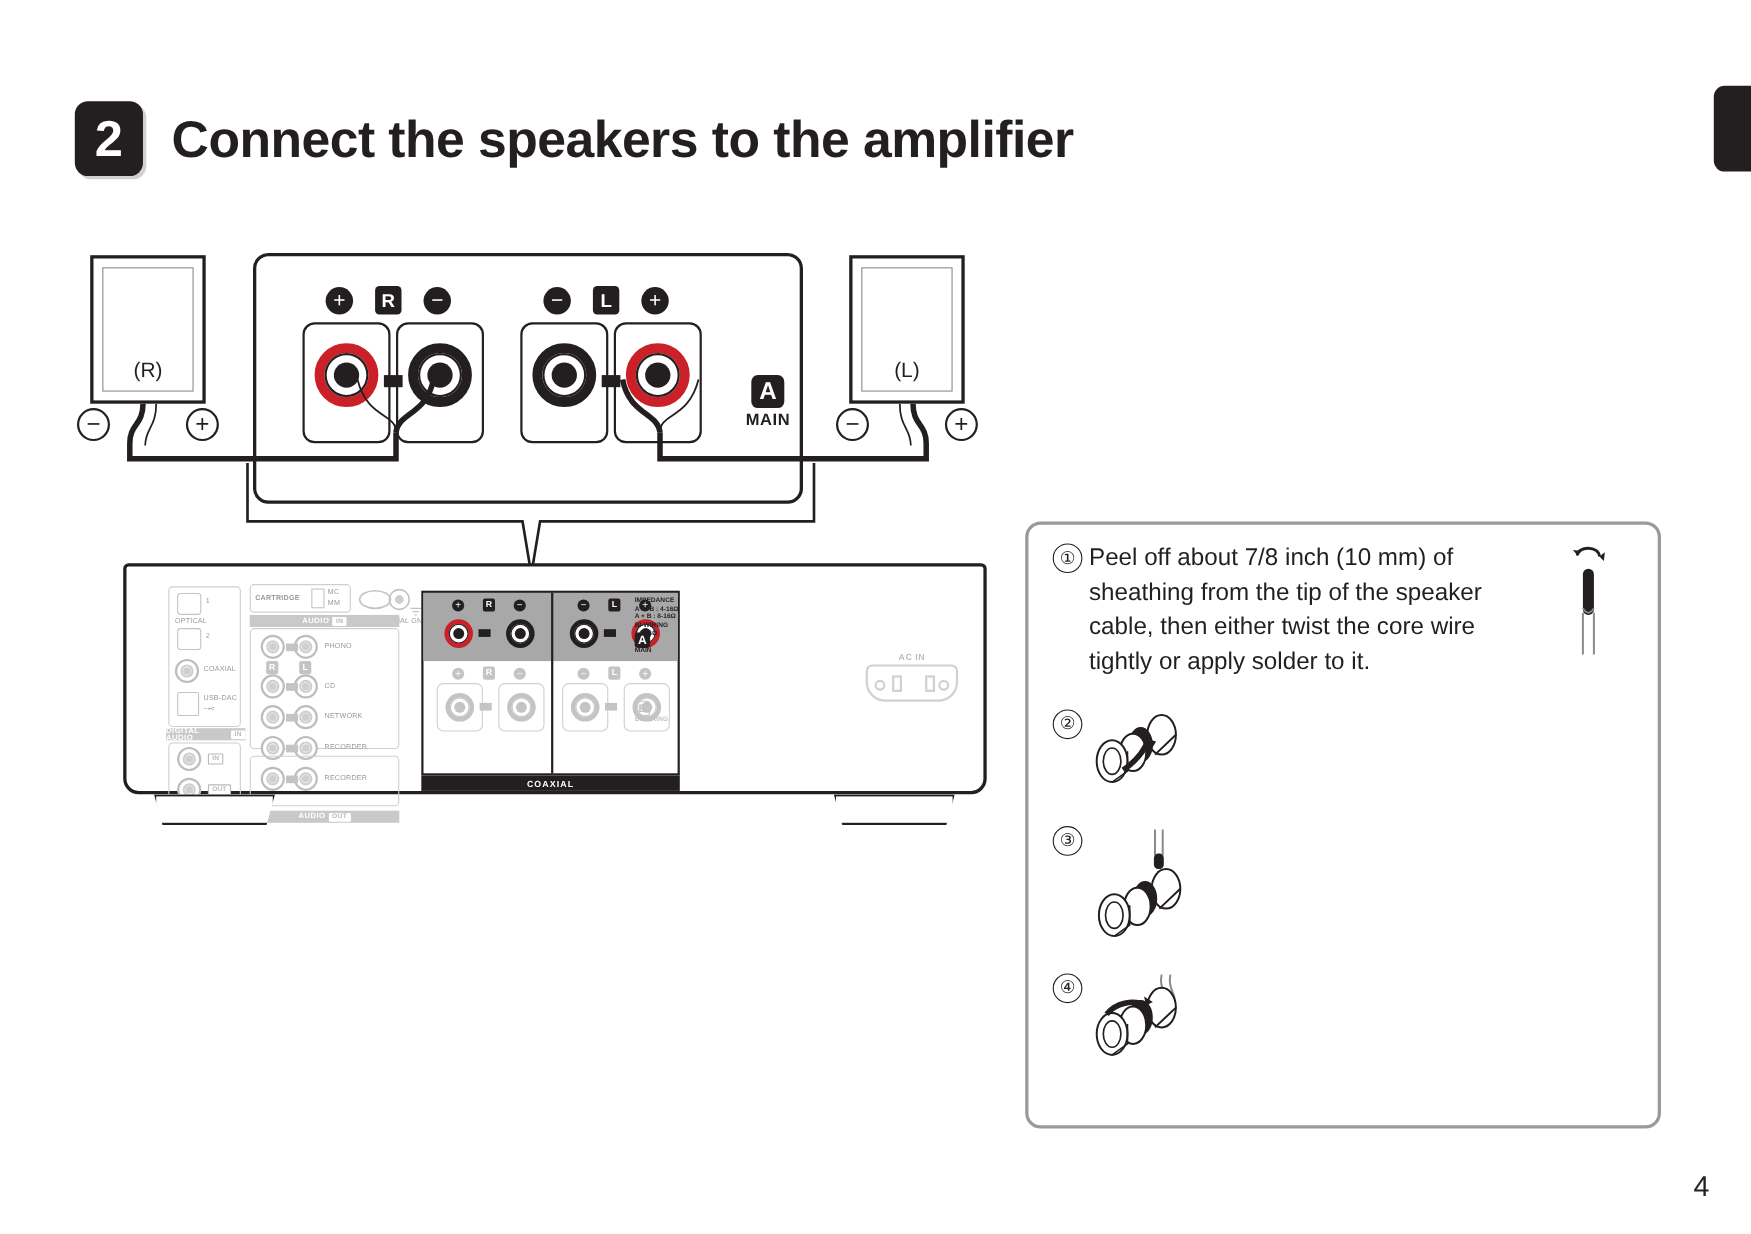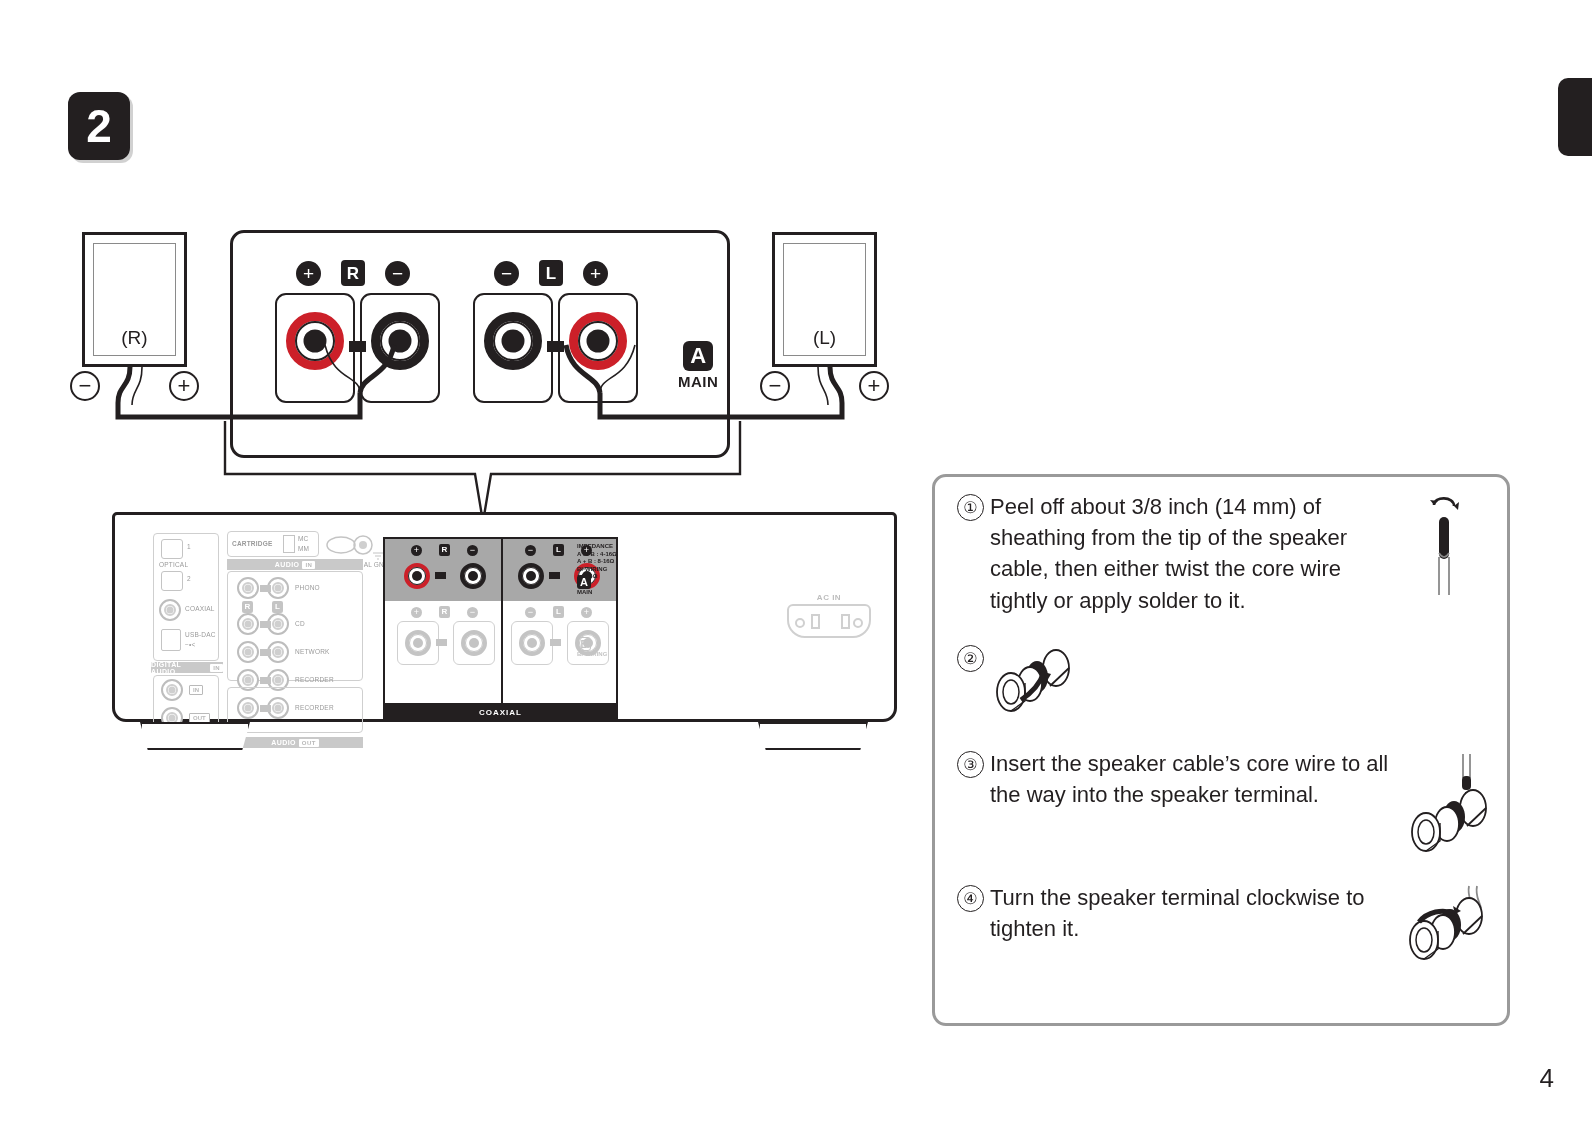--- a/index.html
+++ b/index.html
@@ -153,20 +153,21 @@
   .step-text{flex:1;font-size:22px;line-height:1.42;padding-left:6px;padding-right:6px;}
   .step-ill{flex:0 0 auto;width:96px;display:flex;align-items:flex-start;justify-content:center;}
 </style>
 </head>
 <body>
 
 <div class="page">
 
   <div class="hdr">
     <div class="step-badge">2</div>
+    <div class="hdr-title">Connect the speakers to the amplifier</div>
   </div>
   <div class="edge-tab"></div>
   <div class="page-num">4</div>
 
   <svg class="callout" viewBox="0 0 820 300">
     <path d="M125 196 L125 249 L375 249 L383 297 L391 249 L640 249 L640 196" fill="none" stroke="#231f20" stroke-width="2.4" stroke-linejoin="miter"></path>
   </svg>
 
   <div class="topdiag">
 
@@ -442,21 +443,21 @@
   </div>
 
   <div class="foot f1"></div>
   <div class="foot f2"></div>
 
   <div class="panel">
     <div class="steps">
 
       <div class="step">
         <div class="circnum">①</div>
-        <div class="step-text">Peel off about 3/8 inch (14 mm) of sheathing from the tip of the speaker cable, then either twist the core wire tightly or apply solder to it.</div>
+        <div class="step-text">Peel off about 7/8 inch (10 mm) of sheathing from the tip of the speaker cable, then either twist the core wire tightly or apply solder to it.</div>
         <div class="step-ill">
           <svg width="70" height="112" viewBox="0 0 70 112">
             <path d="M24 14 C24 5, 44 5, 44 15" fill="none" stroke="#231f20" stroke-width="2.6"></path>
             <path d="M24 14 l-4 -5 l8 1 z" fill="#231f20"></path>
             <path d="M44 15 l5 -4 l-1 8 z" fill="#231f20"></path>
             <rect x="29" y="26" width="10" height="42" rx="5" fill="#231f20"></rect>
             <path d="M29 62 q5 8 10 0" fill="none" stroke="#8a8a8a" stroke-width="1.6"></path>
             <line x1="29" y1="66" x2="29" y2="104" stroke="#8a8a8a" stroke-width="1.8"></line>
             <line x1="39" y1="66" x2="39" y2="104" stroke="#8a8a8a" stroke-width="1.8"></line>
           </svg>
@@ -475,42 +476,40 @@
             <ellipse cx="27" cy="50" rx="8" ry="12" fill="#fff" stroke="#231f20" stroke-width="1.5"></ellipse>
             <path d="M41 41 L41 59 L27 69" fill="none" stroke="#231f20" stroke-width="1.4"></path>
             <path d="M37 58 C46 52, 56 42, 60 30" fill="none" stroke="#231f20" stroke-width="5"></path>
             <path d="M60 30 l7 2 l-4 7 z" fill="#231f20"></path>
           </svg>
         </div>
       </div>
 
       <div class="step" style="margin-top:26px;">
         <div class="circnum">③</div>
-        <div class="step-text">Insert the speaker cable’s core wire to all the way into the speaker terminal.</div>
         <div class="step-ill">
           <svg width="96" height="108" viewBox="0 0 96 108">
             <line x1="66" y1="6" x2="66" y2="30" stroke="#8a8a8a" stroke-width="1.8"></line>
             <line x1="73" y1="6" x2="73" y2="30" stroke="#8a8a8a" stroke-width="1.8"></line>
             <rect x="65" y="28" width="9" height="14" rx="4" fill="#231f20"></rect>
             <path d="M70 44 L70 58" stroke="#231f20" stroke-width="4"></path>
             <path d="M70 62 l-5 -8 l10 0 z" fill="#231f20"></path>
             <ellipse cx="76" cy="60" rx="13" ry="18" fill="#fff" stroke="#231f20" stroke-width="1.8"></ellipse>
             <path d="M63 60 L44 78 M89 60 L70 78" stroke="#231f20" stroke-width="1.8" fill="none"></path>
             <ellipse cx="57" cy="69" rx="11" ry="16" fill="#231f20"></ellipse>
             <ellipse cx="50" cy="76" rx="12" ry="17" fill="#fff" stroke="#231f20" stroke-width="1.8"></ellipse>
             <ellipse cx="29" cy="84" rx="14" ry="19" fill="#fff" stroke="#231f20" stroke-width="1.8"></ellipse>
             <ellipse cx="29" cy="84" rx="8" ry="12" fill="#fff" stroke="#231f20" stroke-width="1.5"></ellipse>
             <path d="M43 75 L43 93 L29 103" fill="none" stroke="#231f20" stroke-width="1.4"></path>
           </svg>
         </div>
       </div>
 
       <div class="step" style="margin-top:26px;">
         <div class="circnum">④</div>
-        <div class="step-text">Turn the speaker terminal clockwise to tighten it.</div>
         <div class="step-ill">
           <svg width="96" height="84" viewBox="0 0 96 84">
             <path d="M72 4 C70 14, 74 18, 76 26" fill="none" stroke="#8a8a8a" stroke-width="1.8"></path>
             <path d="M80 4 C78 14, 82 18, 84 26" fill="none" stroke="#8a8a8a" stroke-width="1.8"></path>
             <ellipse cx="72" cy="34" rx="13" ry="18" fill="#fff" stroke="#231f20" stroke-width="1.8"></ellipse>
             <path d="M59 34 L40 52 M85 34 L66 52" stroke="#231f20" stroke-width="1.8" fill="none"></path>
             <ellipse cx="53" cy="43" rx="11" ry="16" fill="#231f20"></ellipse>
             <ellipse cx="46" cy="50" rx="12" ry="17" fill="#fff" stroke="#231f20" stroke-width="1.8"></ellipse>
             <ellipse cx="27" cy="58" rx="14" ry="19" fill="#fff" stroke="#231f20" stroke-width="1.8"></ellipse>
             <ellipse cx="27" cy="58" rx="8" ry="12" fill="#fff" stroke="#231f20" stroke-width="1.5"></ellipse>

